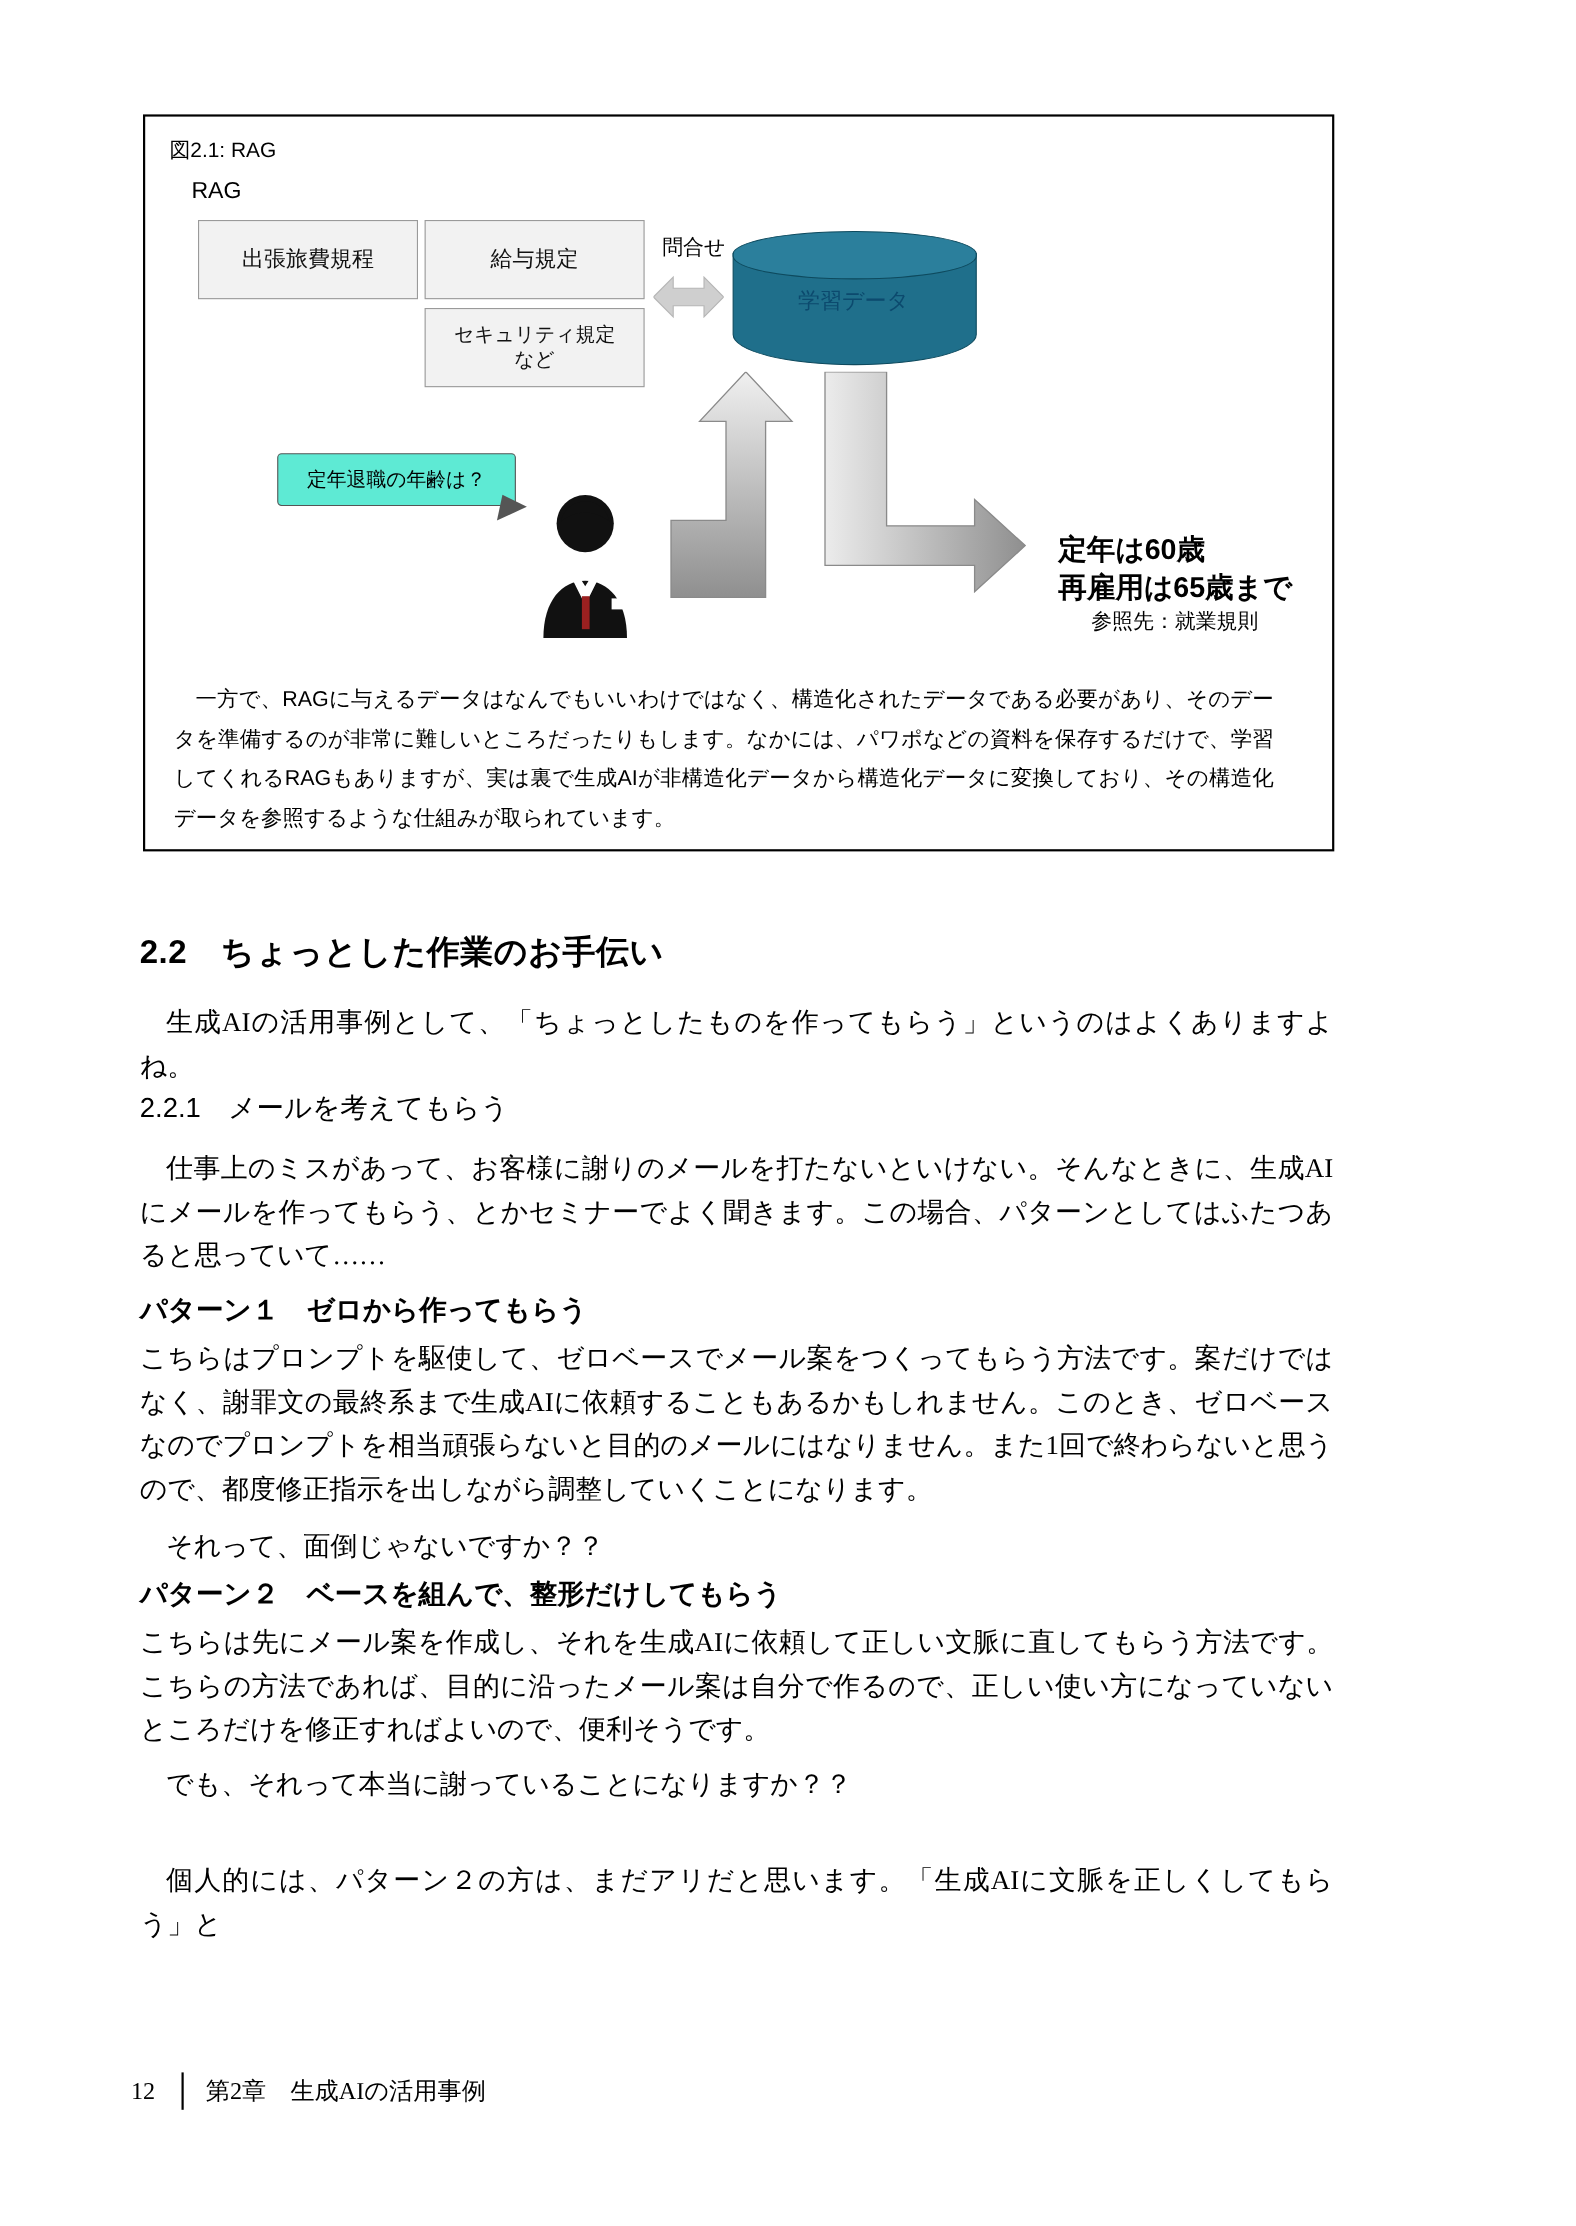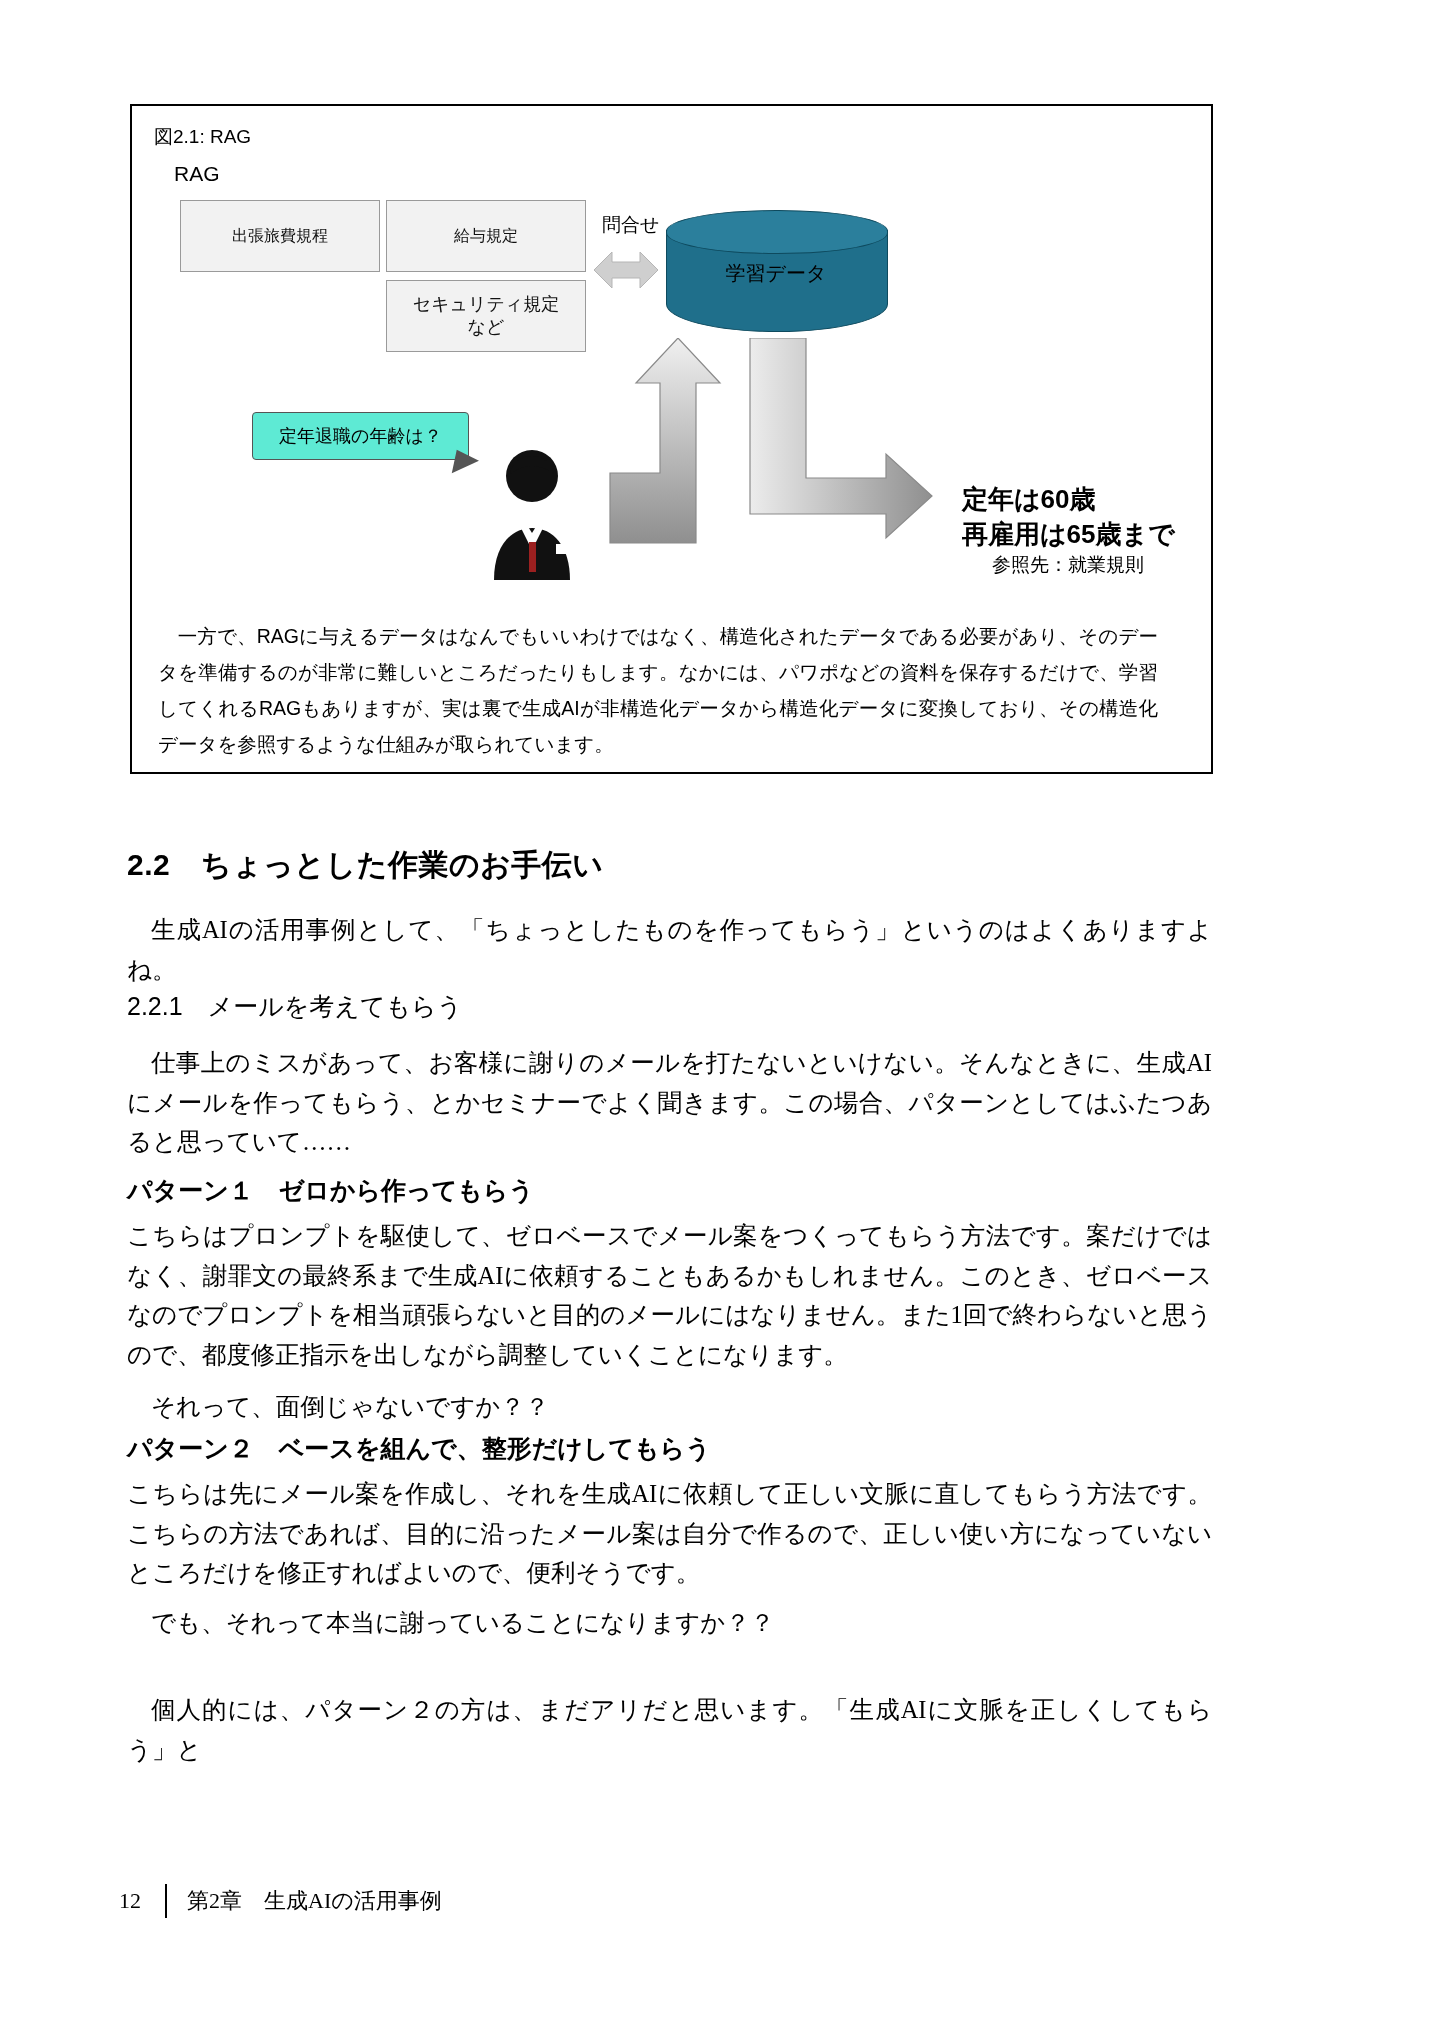--- a/index.html
+++ b/index.html
@@ -59,21 +59,21 @@
   .doc-box {
     position: absolute;
     border: 1px solid #9a9a9a;
     background: #f2f2f2;
     box-sizing: border-box;
     display: flex;
     align-items: center;
     justify-content: center;
     text-align: center;
     font-family: "Liberation Sans", sans-serif;
-    font-size: 16px;
+    font-size: 20px;
     line-height: 1.3;
     color: #111;
   }
   .doc-a { left: 26px;  top: 48px;  width: 200px; height: 72px; }
   .doc-b { left: 232px; top: 48px;  width: 200px; height: 72px; }
   .doc-c { left: 26px;  top: 128px; width: 200px; height: 72px; }
   .doc-d { left: 232px; top: 128px; width: 200px; height: 72px; font-size: 18px;}
 
   .toiawase-label {
     position: absolute;
@@ -110,21 +110,21 @@
     width: 220px; height: 42px;
     background: #2b7f9c;
     border: 1.5px solid #0e4a5e;
     border-radius: 110px / 21px;
   }
   .cyl-text {
     position: absolute;
     left: 0; top: 50px;
     width: 220px;
     text-align: center;
-    color: #000000;
+    color: #0c4a6e;
     font-family: "Liberation Sans", sans-serif;
     font-size: 20px;
   }
 
   .bubble {
     position: absolute;
     left: 98px;
     top: 260px;
     width: 215px;
     height: 46px;

